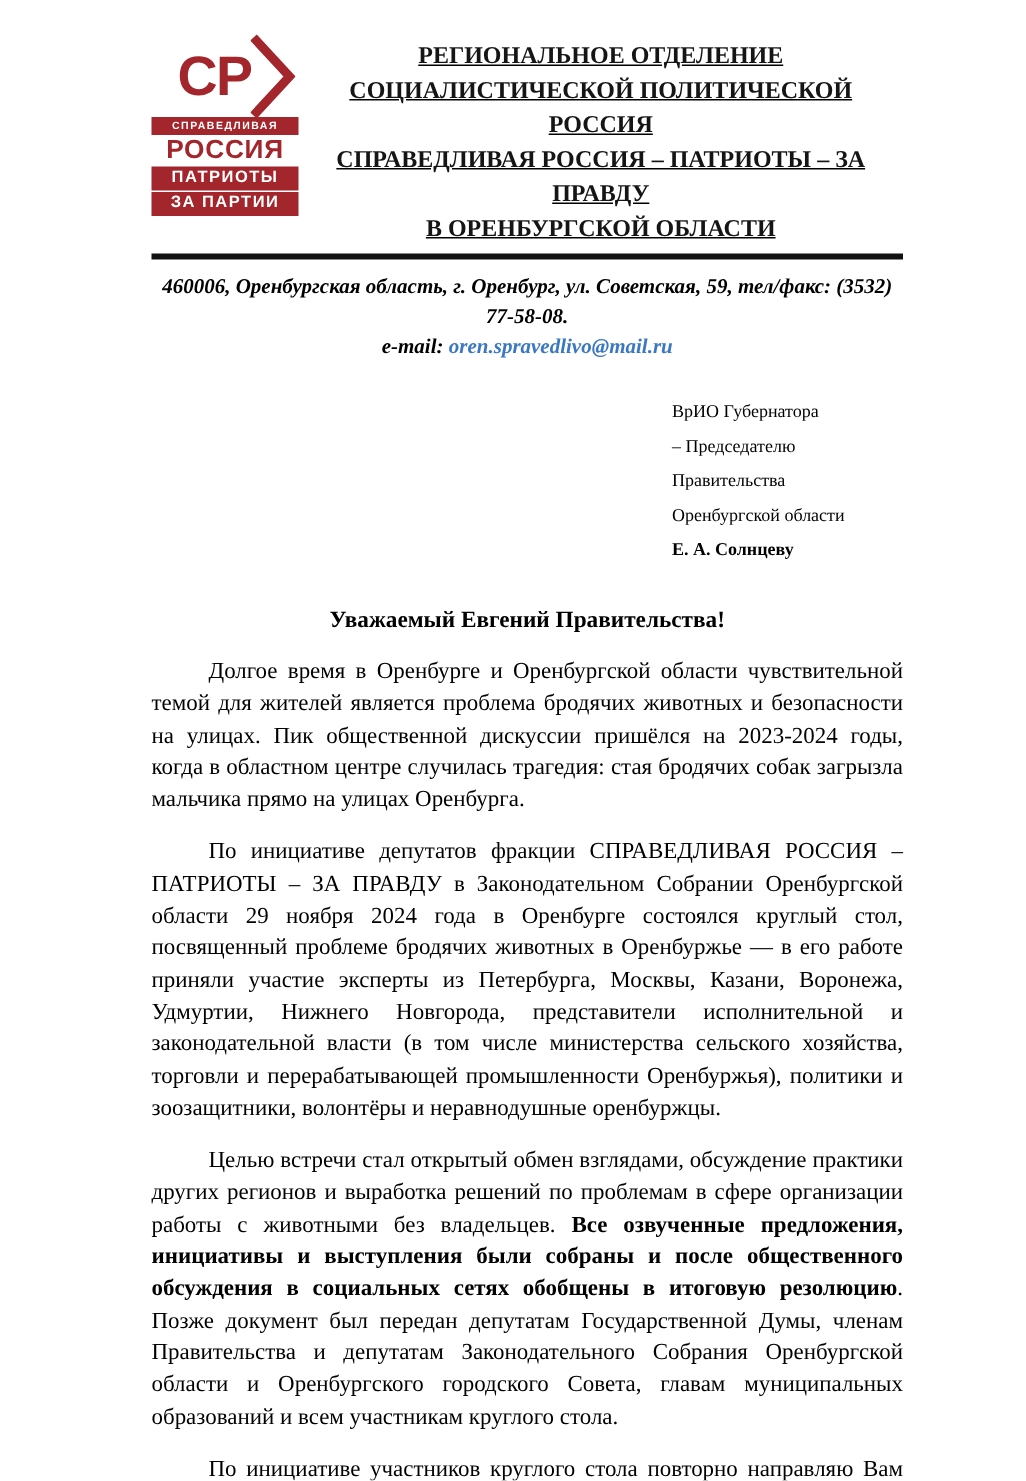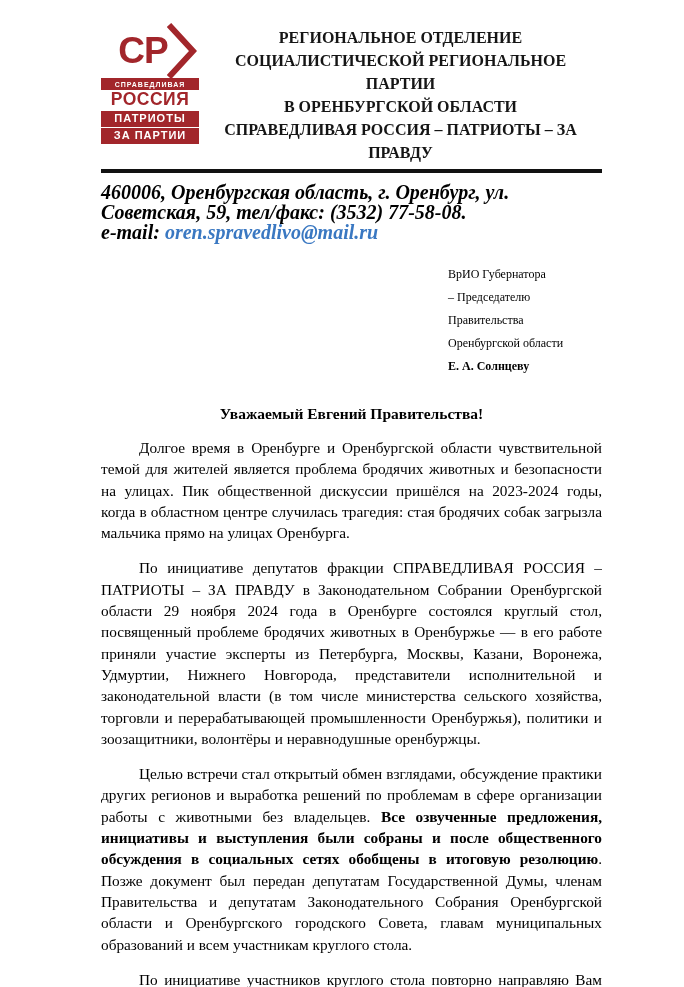--- a/index.html
+++ b/index.html
@@ -25,28 +25,28 @@
   .logo-chevron { position: absolute; right: 2px; top: 1px; }
   .logo-band {
     display: block; text-align: center; font-weight: 700;
     color: #fff; background: var(--brand);
     letter-spacing: 1px; line-height: 1;
   }
   .band-small { font-size: 7px; padding: 2.5px 0; }
   .band-big   { background: #fff; color: var(--brand); font-size: 17.5px; font-weight: 800; padding: 1px 0; letter-spacing: 0.5px; }
   .band-mid   { font-size: 11px; padding: 2.5px 0; margin-top: 1px; }
 
-  .head-titles { flex: 1; text-align: center; padding-top: 6px; }
+  .head-titles { flex: 1; text-align: center; padding-top: 6px; text-decoration: underline; }
   .head-titles div {
     font-weight: 700; font-size: 16px; line-height: 23px; color: #151515;
   }
 
   .rule { height: 4px; background: #121212; margin: 5px 0 9px 0; }
 
-  .contact { text-align: left; font-style: italic; font-weight: 700; font-size: 20px; line-height: 20px; }
+  .contact { text-align: center; font-style: italic; font-weight: 700; font-size: 14px; line-height: 20px; }
   .contact .email-link { color: var(--link); text-decoration: none; }
 
   
   .recipient { margin-top: 21px; margin-left: 347px; font-size: 12px; line-height: 23px; }
   .recipient .name { font-weight: 700; font-family: Liberation Serif, serif; }
 
   
   .salutation { margin-top: 27px; text-align: center; font-weight: 700; font-size: 15.5px; }
   .para {
     font-size: 15.3px; line-height: 21.3px; text-align: justify;
@@ -73,23 +73,23 @@
         </svg>
       </div>
       <span class="logo-band band-small">СПРАВЕДЛИВАЯ</span>
       <span class="logo-band band-big">РОССИЯ</span>
       <span class="logo-band band-mid">ПАТРИОТЫ</span>
       <span class="logo-band band-mid">ЗА ПАРТИИ</span>
     </div>
 
     <div class="head-titles">
       <div>РЕГИОНАЛЬНОЕ ОТДЕЛЕНИЕ</div>
-      <div>СОЦИАЛИСТИЧЕСКОЙ РЕГИОНАЛЬНОЕ ПАРТИИ</div>
+      <div>СОЦИАЛИСТИЧЕСКОЙ ПОЛИТИЧЕСКОЙ РОССИЯ</div>
+      <div>СПРАВЕДЛИВАЯ РОССИЯ – ПАТРИОТЫ – ЗА ПРАВДУ</div>
       <div>В ОРЕНБУРГСКОЙ ОБЛАСТИ</div>
-      <div>СПРАВЕДЛИВАЯ РОССИЯ – ПАТРИОТЫ – ЗА ПРАВДУ</div>
     </div>
   </div>
 
   <div class="rule"></div>
 
   <div class="contact">
     <div>460006, Оренбургская область, г. Оренбург, ул. Советская, 59, тел/факс: (3532) 77-58-08.</div>
     <div><span>e-mail: </span><a class="email-link">oren.spravedlivo@mail.ru</a></div>
   </div>
 

